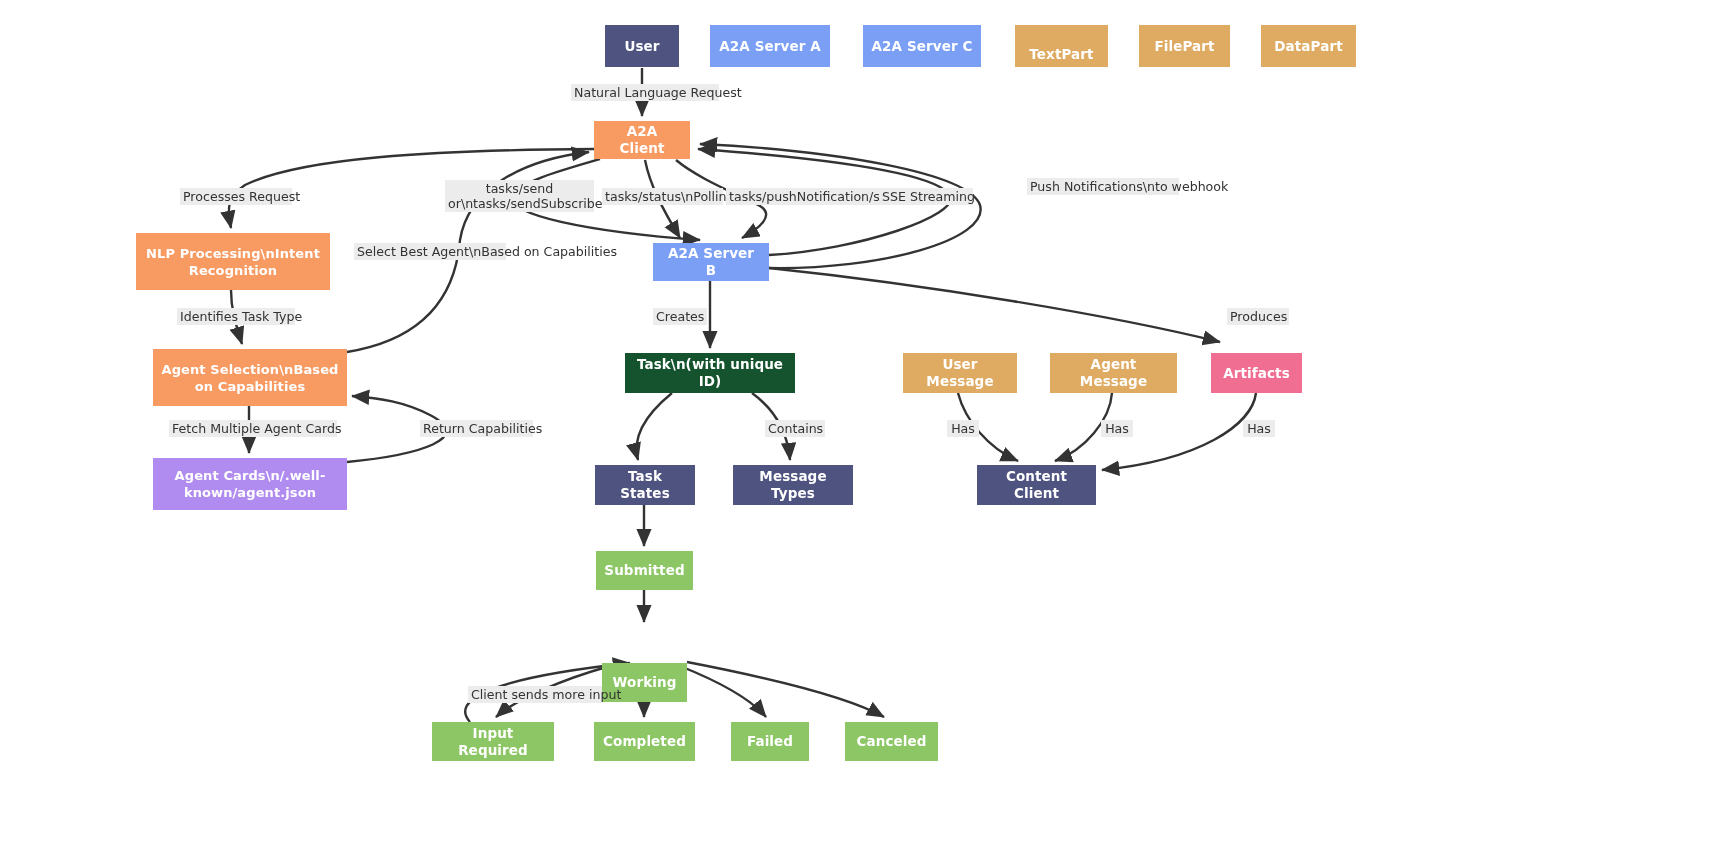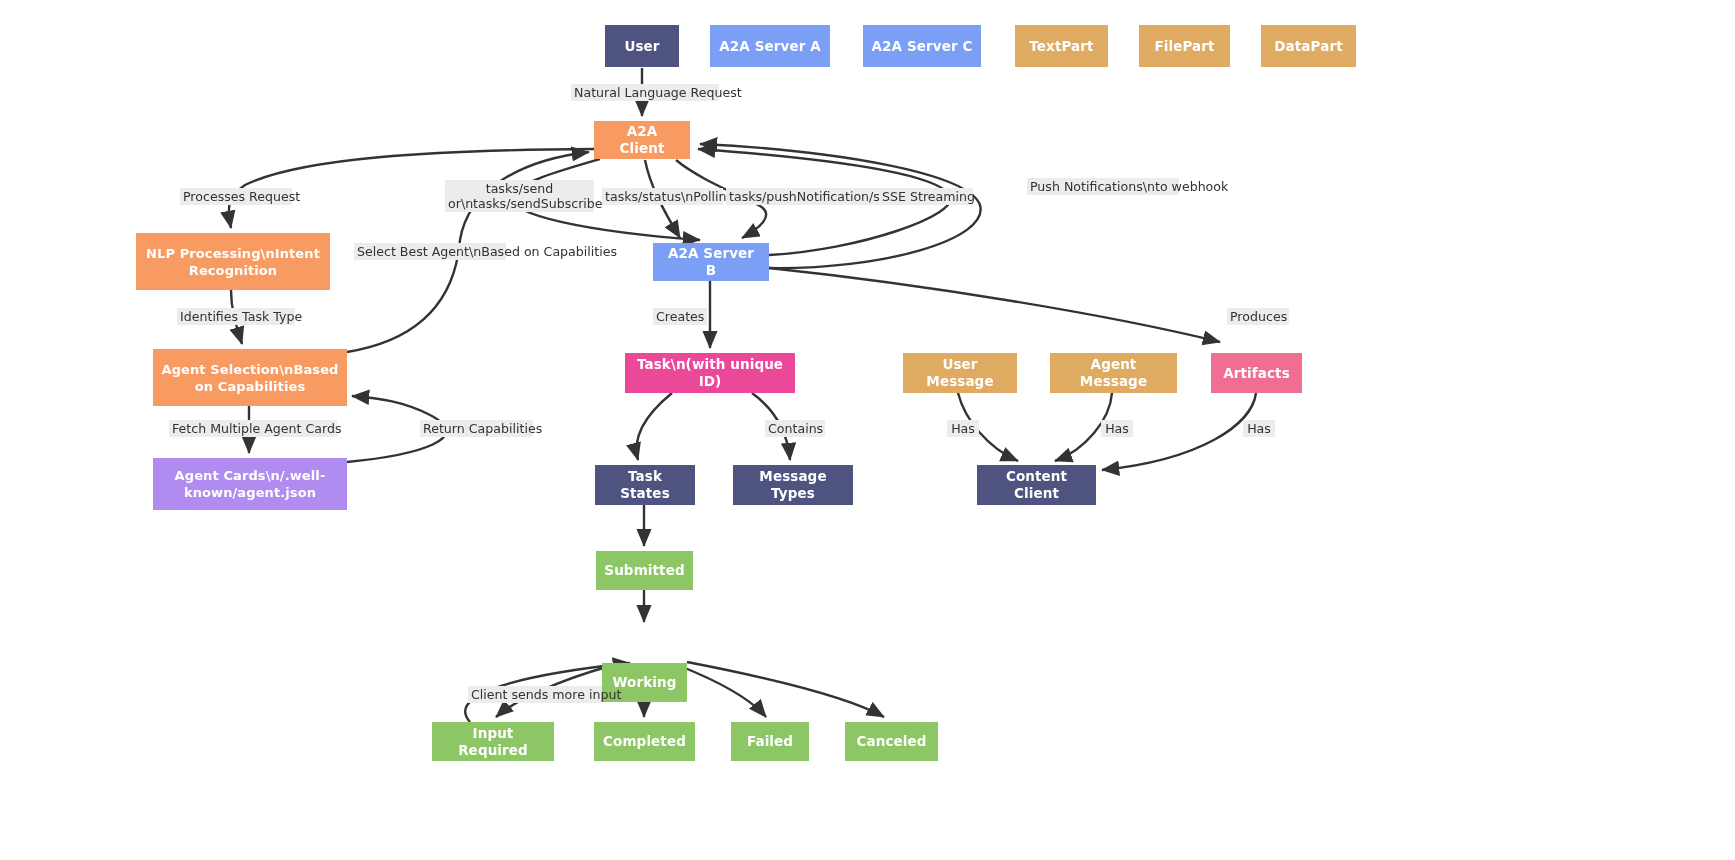--- a/index.html
+++ b/index.html
@@ -7,21 +7,21 @@
   #stage{position:relative;width:1735px;height:860px;background:#ffffff;}
   svg.edges{position:absolute;left:0;top:0;width:1735px;height:860px;pointer-events:none;}
   .node{position:absolute;box-sizing:border-box;display:flex;align-items:center;justify-content:center;text-align:center;color:#ffffff;font-weight:bold;font-size:13.5px;line-height:17px;padding:4px 8px;letter-spacing:.1px;}
   .node.small{font-size:13px;}
   .edge-label{position:absolute;background:#ececec;color:#333333;font-size:12.6px;line-height:15px;text-align:center;padding:1px 3px;white-space:pre;font-weight:normal;}
   
   .c-darkblue{background:#4f5380;}
   .c-blue{background:#7a9ff5;}
   .c-tan{background:#dfab63;}
   .c-orange{background:#f89b63;}
-  .c-cyan{background:#ec4899;}
+  .c-cyan{background:#14532d;}
   .c-purple{background:#b18cf0;}
   .c-pink{background:#f06e92;}
   .c-green{background:#8cc665;}
 </style>
 </head>
 <body>
 
 <div id="stage">
 
   <svg class="edges" viewBox="0 0 1735 860">
@@ -86,21 +86,21 @@
 
   <div class="node c-darkblue" style="left:605px;top:25px;width:74px;height:42px;">
       <span>User</span>
     </div>
   <div class="node c-blue" style="left:710px;top:25px;width:120px;height:42px;">
       <span>A2A Server A</span>
     </div>
   <div class="node c-blue" style="left:863px;top:25px;width:118px;height:42px;">
       <span>A2A Server C</span>
     </div>
-  <div class="node c-tan" style="left:1015px;top:25px;width:93px;height:42px;">
+  <div class="node c-tan" style="left:1015px;top:25px;width:93px;height:42px;align-items:flex-end;">
       <span>TextPart</span>
     </div>
   <div class="node c-tan" style="left:1139px;top:25px;width:91px;height:42px;">
       <span>FilePart</span>
     </div>
   <div class="node c-tan" style="left:1261px;top:25px;width:95px;height:42px;">
       <span>DataPart</span>
     </div>
 
   <div class="node c-orange" style="left:594px;top:121px;width:96px;height:38px;">

